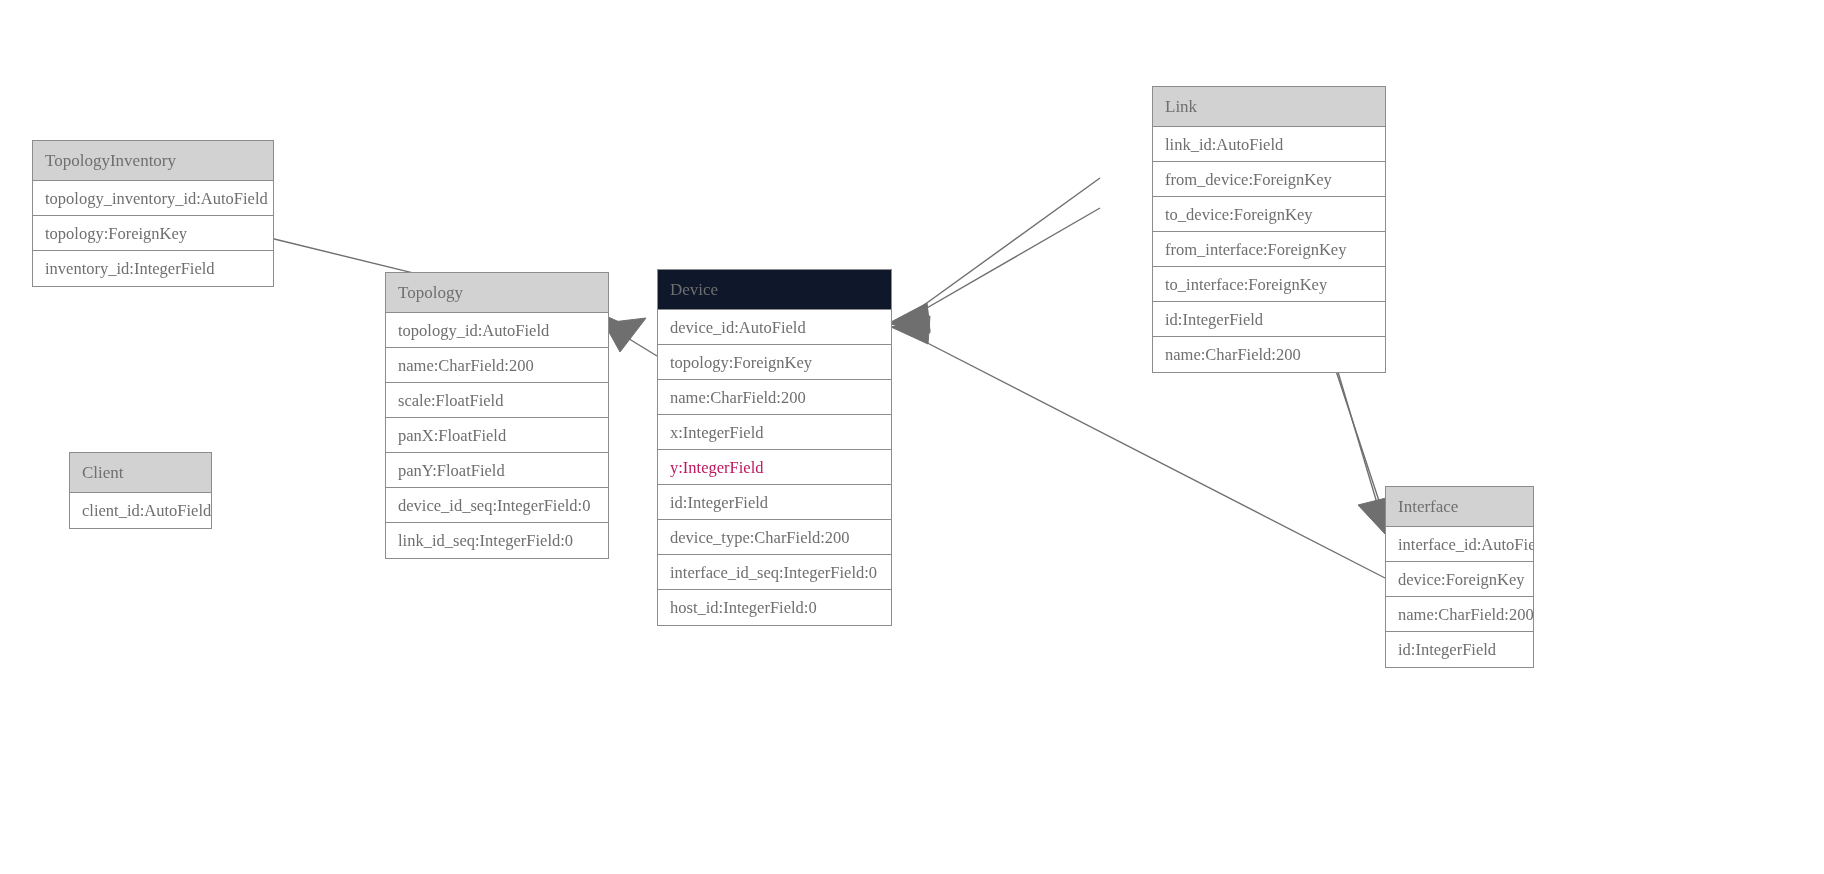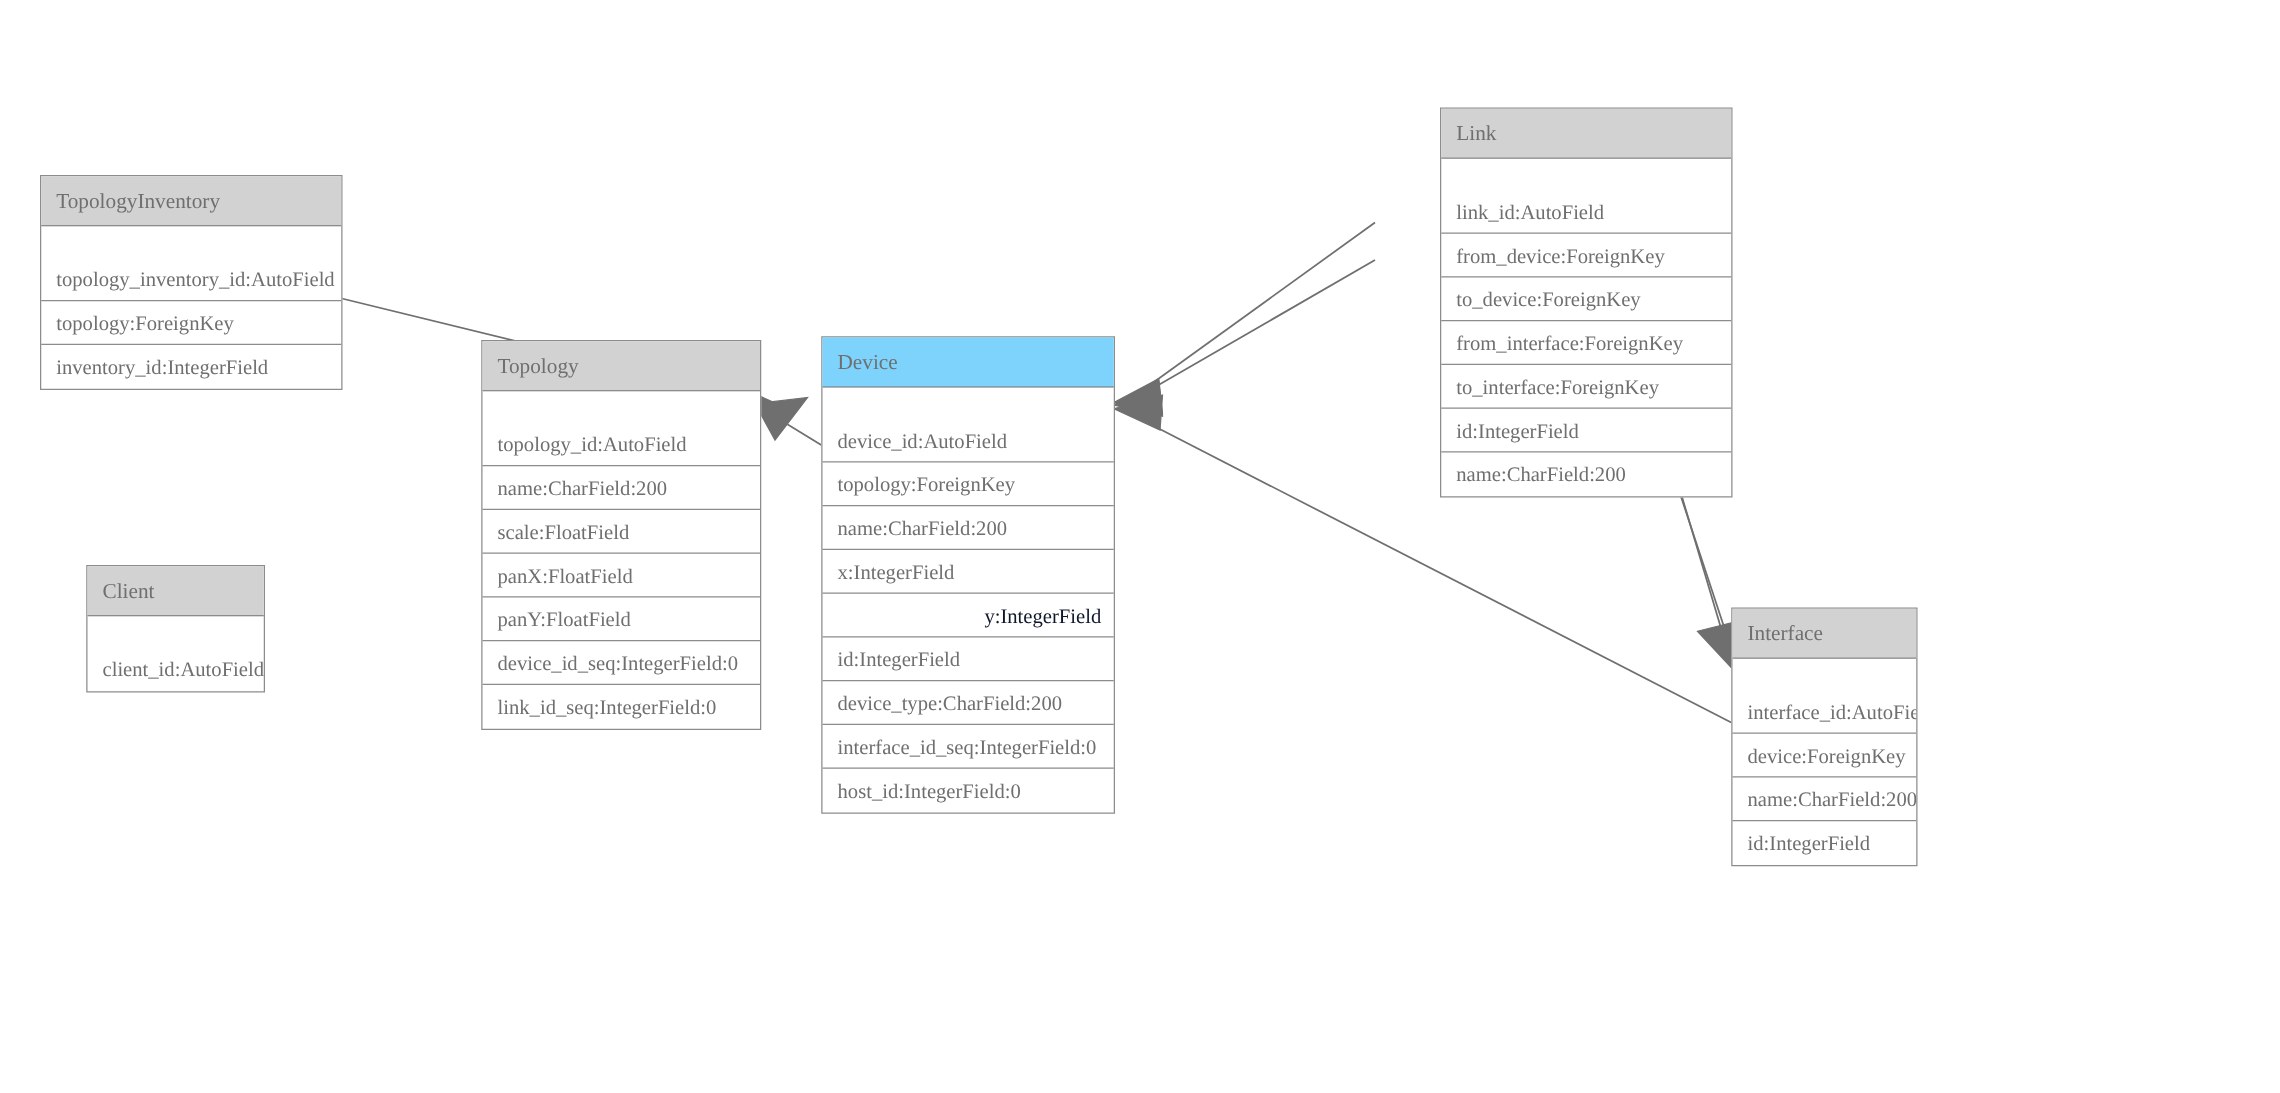--- a/index.html
+++ b/index.html
@@ -38,21 +38,20 @@
     color: #6f6f6f;
     font-size: 17px;
     line-height: 40px;
     height: 40px;
     padding: 0 0 0 12px;
     white-space: nowrap;
     overflow: hidden;
   }
   .entity-fields {
     display: block;
-    margin-top: 25px;
   }
   .field-row {
     box-sizing: border-box;
     height: 35px;
     line-height: 35px;
     padding: 0 10px 0 12px;
     font-size: 16.5px;
     color: #6f6f6f;
     border-bottom: 1.5px solid #8c8c8c;
     white-space: nowrap;
@@ -119,27 +118,27 @@
           <div class="field-row" style="color: rgb(111, 111, 111); border-bottom-color: rgb(140, 140, 140);">link_id_seq:IntegerField:0</div>
         </div>
       </div>
       <div class="entity" style="left: 69px; top: 452px; width: 143px; border-color: rgb(140, 140, 140);">
         <div class="entity-title" style="background: rgb(210, 210, 210); color: rgb(111, 111, 111); border-bottom-color: rgb(140, 140, 140);">Client</div>
         <div class="entity-fields">
           <div class="field-row" style="color: rgb(111, 111, 111); border-bottom-color: rgb(140, 140, 140);">client_id:AutoField</div>
         </div>
       </div>
       <div class="entity" style="left: 657px; top: 269px; width: 235px; border-color: rgb(140, 140, 140);">
-        <div class="entity-title" style="background: #7dd3fc; color: rgb(111, 111, 111); border-bottom-color: rgb(140, 140, 140);">Device</div>
+        <div class="entity-title" style="background: #0f172a; color: rgb(111, 111, 111); border-bottom-color: rgb(140, 140, 140);">Device</div>
         <div class="entity-fields">
           <div class="field-row" style="color: rgb(111, 111, 111); border-bottom-color: rgb(140, 140, 140);">device_id:AutoField</div>
           <div class="field-row" style="color: rgb(111, 111, 111); border-bottom-color: rgb(140, 140, 140);">topology:ForeignKey</div>
           <div class="field-row" style="color: rgb(111, 111, 111); border-bottom-color: rgb(140, 140, 140);">name:CharField:200</div>
           <div class="field-row" style="color: rgb(111, 111, 111); border-bottom-color: rgb(140, 140, 140);">x:IntegerField</div>
-          <div class="field-row" style="color: #0f172a; border-bottom-color: rgb(140, 140, 140); text-align: right;">y:IntegerField</div>
+          <div class="field-row" style="color: #be185d; border-bottom-color: rgb(140, 140, 140);">y:IntegerField</div>
           <div class="field-row" style="color: rgb(111, 111, 111); border-bottom-color: rgb(140, 140, 140);">id:IntegerField</div>
           <div class="field-row" style="color: rgb(111, 111, 111); border-bottom-color: rgb(140, 140, 140);">device_type:CharField:200</div>
           <div class="field-row" style="color: rgb(111, 111, 111); border-bottom-color: rgb(140, 140, 140);">interface_id_seq:IntegerField:0</div>
           <div class="field-row" style="color: rgb(111, 111, 111); border-bottom-color: rgb(140, 140, 140);">host_id:IntegerField:0</div>
         </div>
       </div>
       <div class="entity" style="left: 1152px; top: 86px; width: 234px; border-color: rgb(140, 140, 140);">
         <div class="entity-title" style="background: rgb(210, 210, 210); color: rgb(111, 111, 111); border-bottom-color: rgb(140, 140, 140);">Link</div>
         <div class="entity-fields">
           <div class="field-row" style="color: rgb(111, 111, 111); border-bottom-color: rgb(140, 140, 140);">link_id:AutoField</div>

